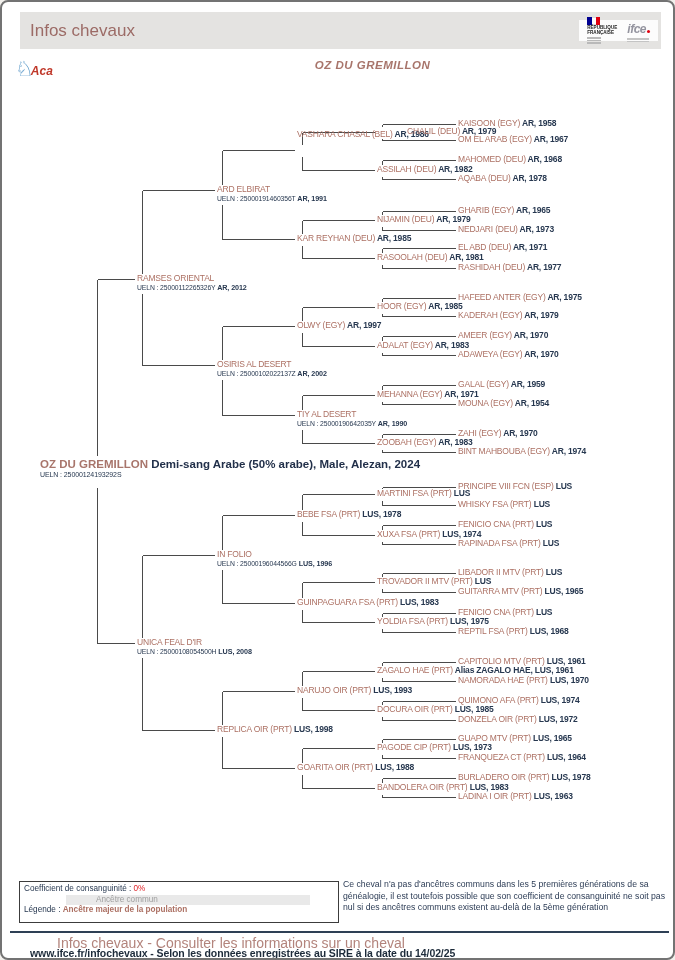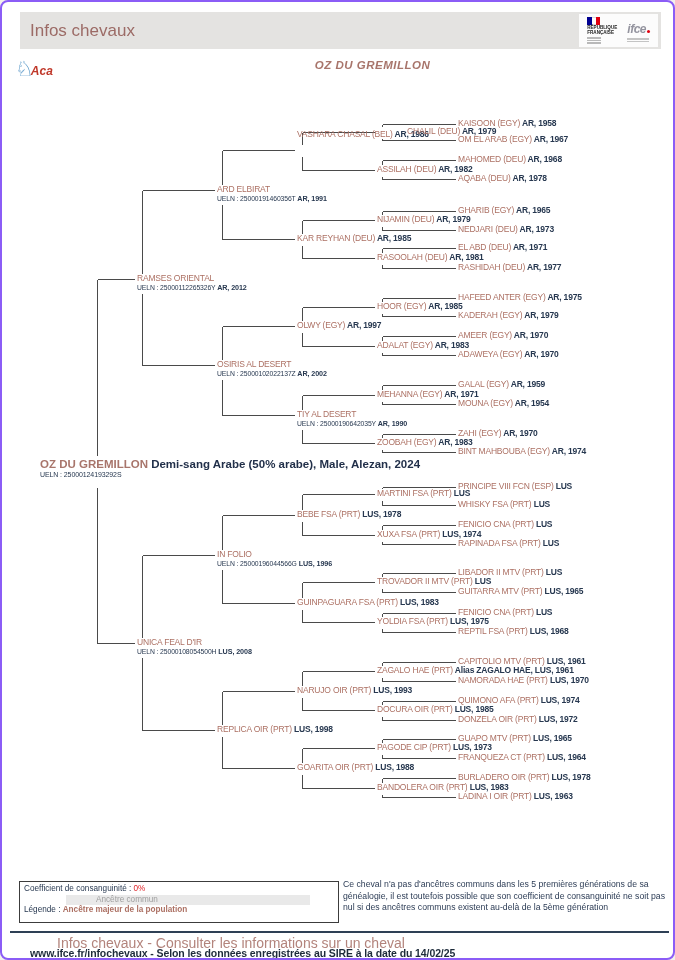--- a/index.html
+++ b/index.html
@@ -1,23 +1,23 @@
 <!DOCTYPE html>
 <html style="--brown: #ac7063; --title_brown: #a8756b; --navy: #273850; --red: #e0262c; --header_bar: #e4e3e1; --tree_line: #4a4a4a; --legend_gray: #e9e9e9; --footer_brown: #b3847c;"><head>
 <meta charset="utf-8">
 <style>
   html,body{margin:0;padding:0;background:#f2f0ec;}
   .page{position:relative;width:675px;height:960px;box-sizing:border-box;background:#fff;
-        border:2px solid #8b5cf6;border-radius:8px;overflow:hidden;
+        border:2px solid #737373;border-radius:8px;overflow:hidden;
         font-family:"Liberation Sans",sans-serif;}
   
   .topbar{position:absolute;left:18px;top:10px;width:641px;height:37px;
           background:var(--header_bar,#e4e3e1);display:flex;align-items:center;}
   .topbar-title{margin-left:10px;font-size:17px;color:#9c6b66;}
-  .logos{margin-left:auto;height:33px;margin-right:3px;background:#fcfcfc;
+  .logos{margin-left:auto;height:21px;margin-right:3px;background:#fcfcfc;
          display:flex;align-items:center;gap:10px;padding:0 8px;}
   .gov-logo{display:flex;flex-direction:column;line-height:4.6px;}
   .flag{display:flex;width:13px;height:8px;margin-bottom:1px;}
   .flag span{flex:1;}
   .flag .b{background:#000091}.flag .w{background:#fff;border-top:1px solid #ddd;border-bottom:1px solid #ddd}.flag .r{background:#e1000f}
   .gov-text{font-size:4.6px;font-weight:bold;color:#1c1c1c;letter-spacing:0;}
   .motto{margin-top:2px;display:flex;flex-direction:column;gap:1px;}
   .motto i{display:block;width:14px;height:1.5px;background:#b9b9b9;}
   .ifce{display:flex;flex-direction:column;align-items:flex-start;}
   .ifce .word{font-size:12px;font-weight:bold;font-style:italic;color:#94949f;letter-spacing:-0.5px;}

